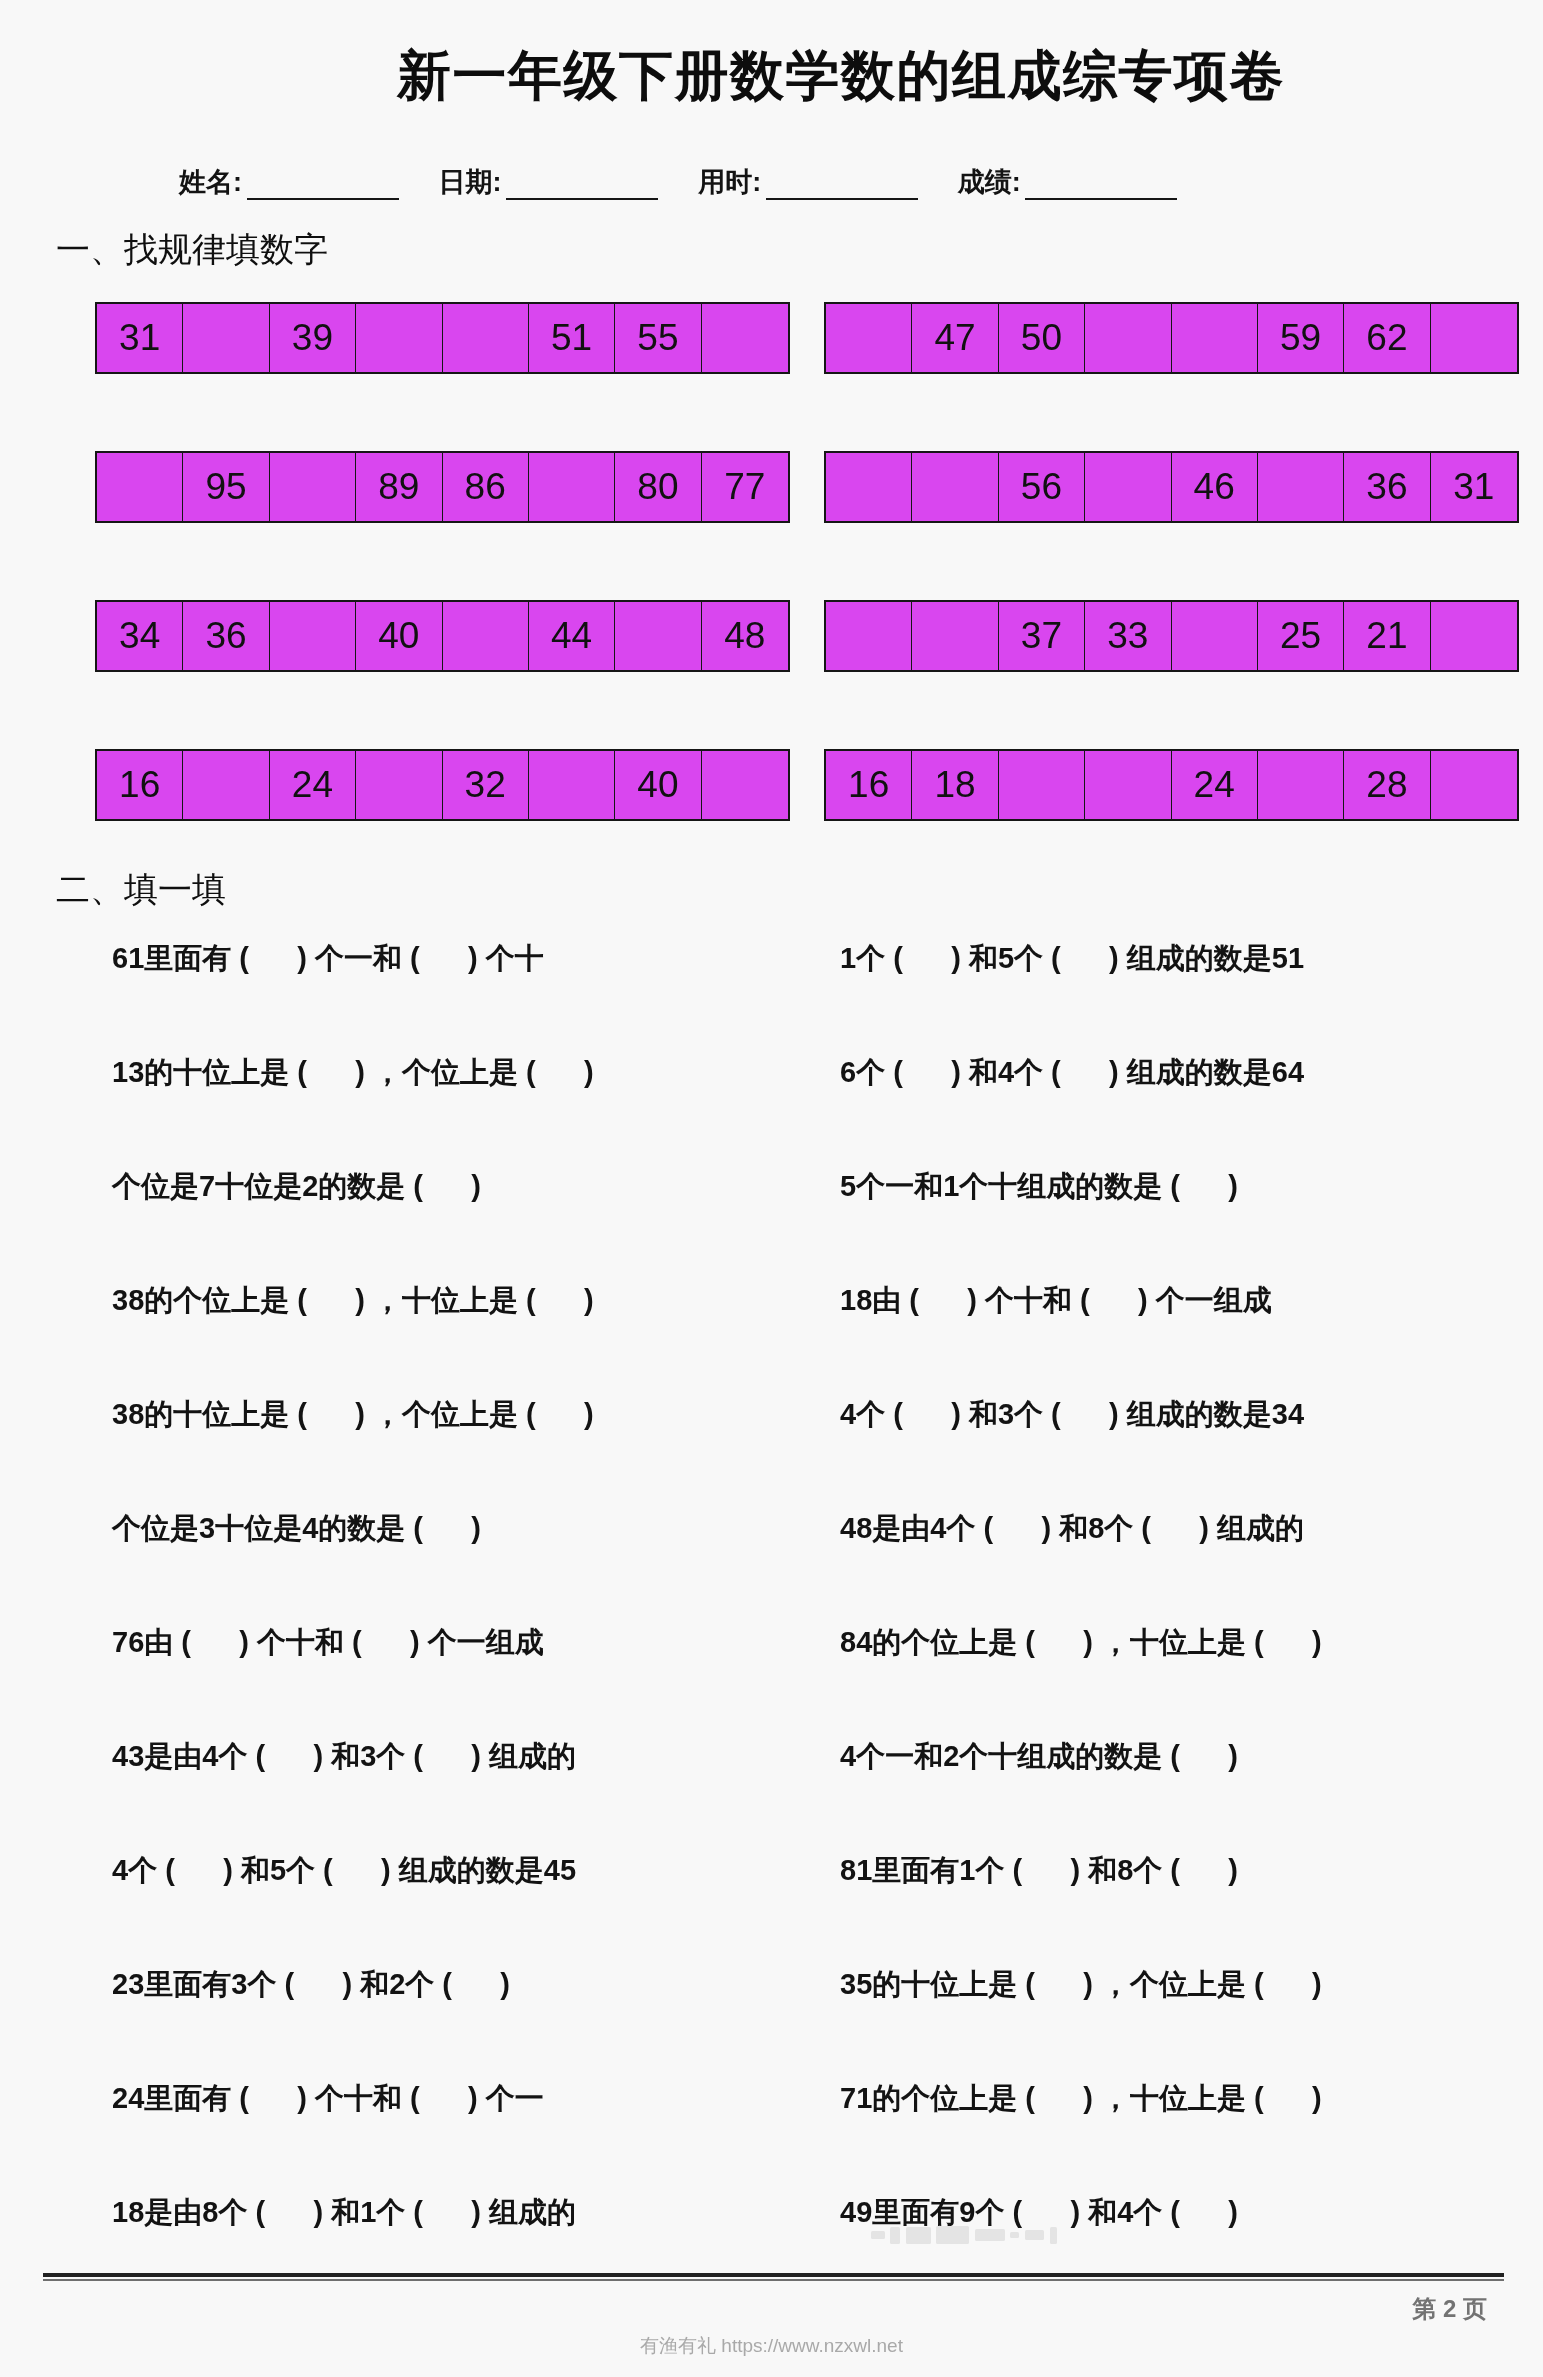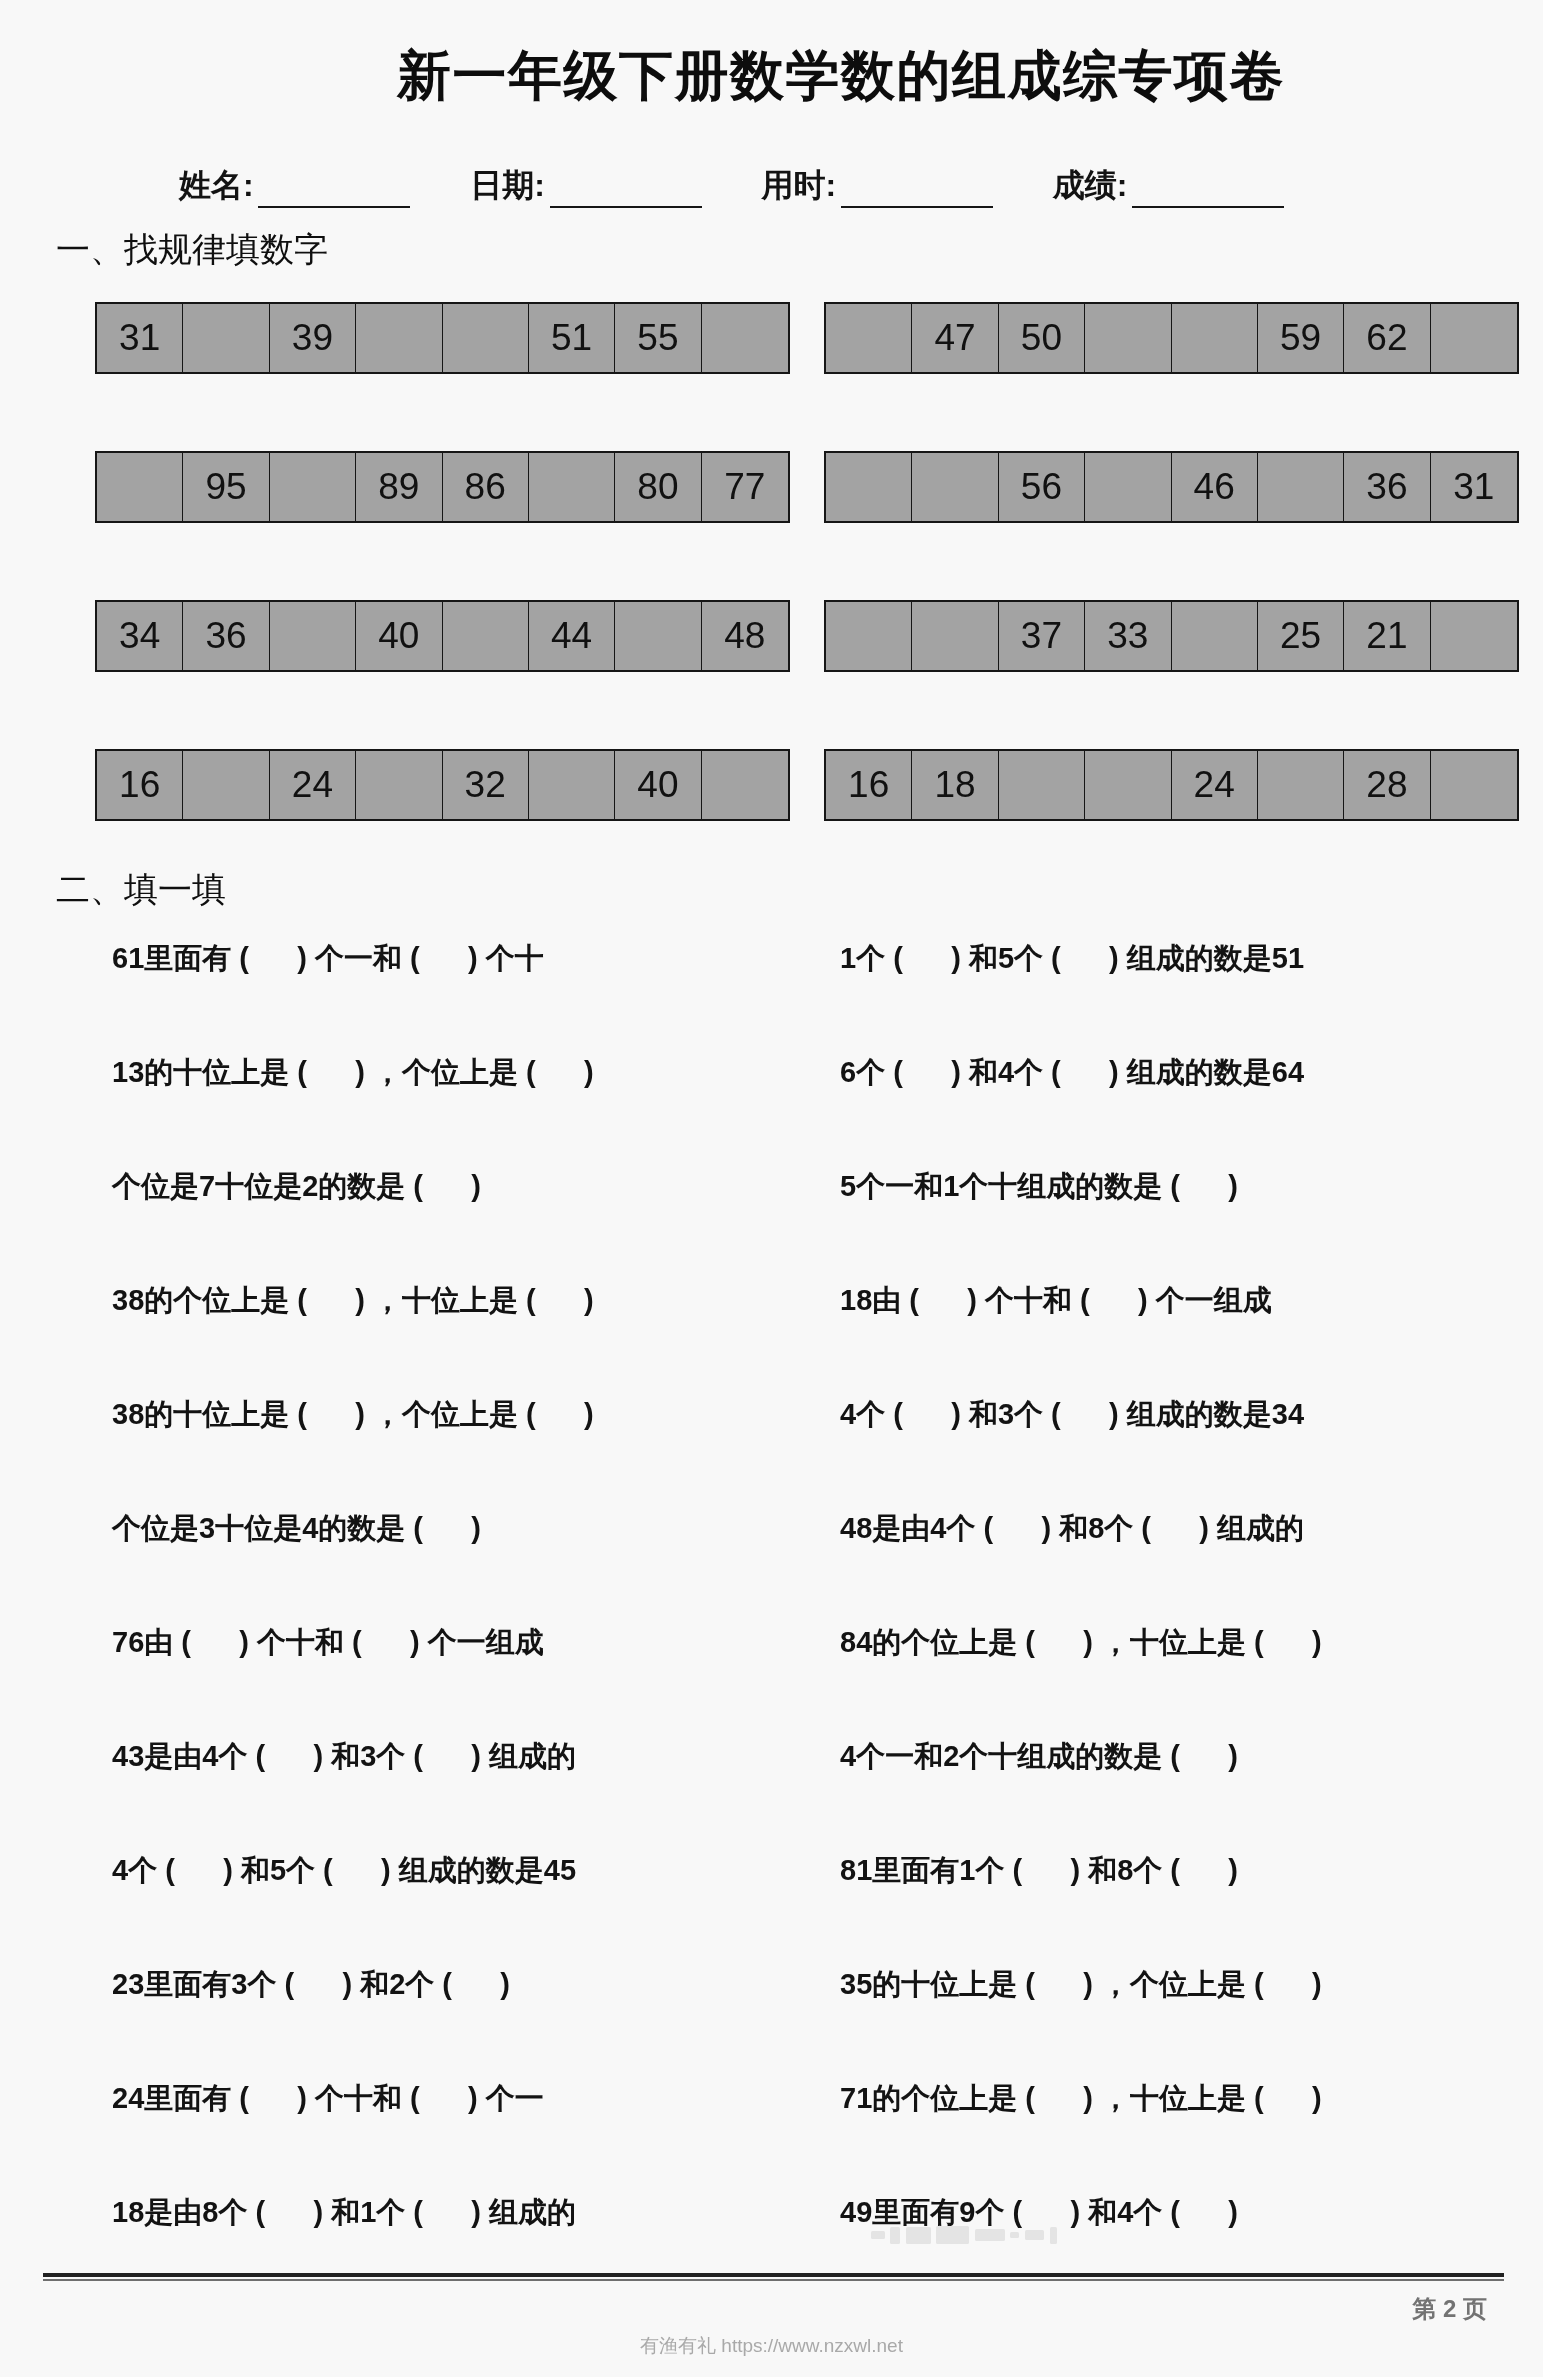--- a/index.html
+++ b/index.html
@@ -16,22 +16,22 @@
     overflow:hidden;
   }
   .title{
     position:absolute;top:40px;left:0;right:8px;
     text-align:center;padding-left:147px;
     font-size:54px;font-weight:700;letter-spacing:1.5px;
     color:#0d0d0d;
   }
   .header-line{
     position:absolute;top:164px;left:179px;
-    display:flex;align-items:flex-end;gap:60px;
-    font-size:32px;font-weight:600;
+    display:flex;align-items:flex-end;gap:40px;
+    font-size:27px;font-weight:600;
   }
   .hfield{display:flex;align-items:flex-end;}
   .hfield .lbl{white-space:nowrap;}
   .hfield .uline{
     width:152px;height:31px;
     border-bottom:2.3px solid #161616;
     margin-left:4.6px;
   }
   .s-heading{
     position:absolute;left:56px;
@@ -44,21 +44,21 @@
     position:absolute;top:302px;left:95px;
     display:grid;
     grid-template-columns:695px 695px;
     column-gap:34px;row-gap:77px;
   }
   .ntable{
     display:grid;
     grid-template-columns:repeat(8,1fr);
     height:68px;
     border:2.3px solid #161616;
-    background:#a3a3a3;
+    background:#d946ef;
   }
   .ntable .cell{
     border-right:1.5px solid #161616;
     display:flex;align-items:center;justify-content:center;
     font-size:37px;font-weight:500;color:#111;
     overflow:hidden;
   }
   .ntable .cell:last-child{border-right:none;}
   .questions{
     position:absolute;top:902px;left:112px;

